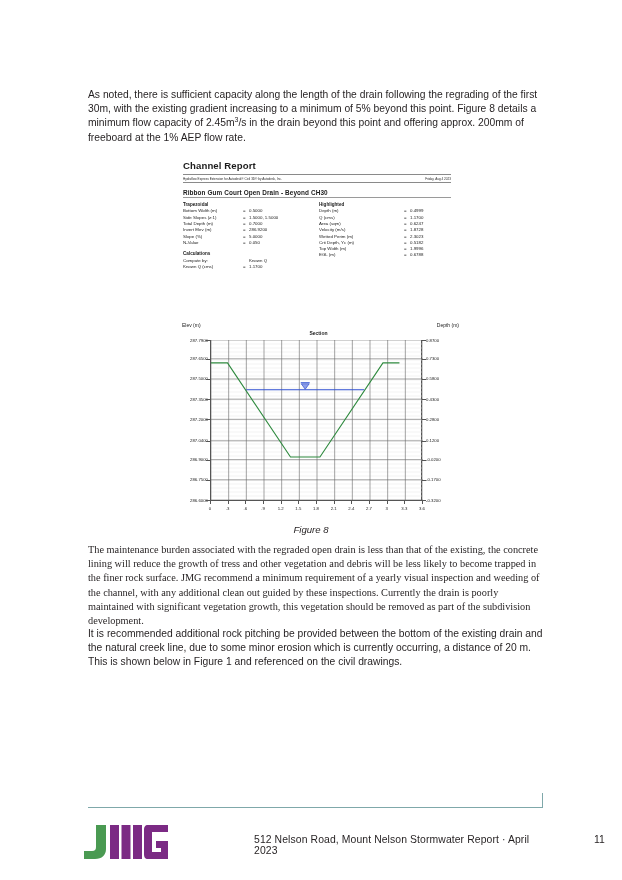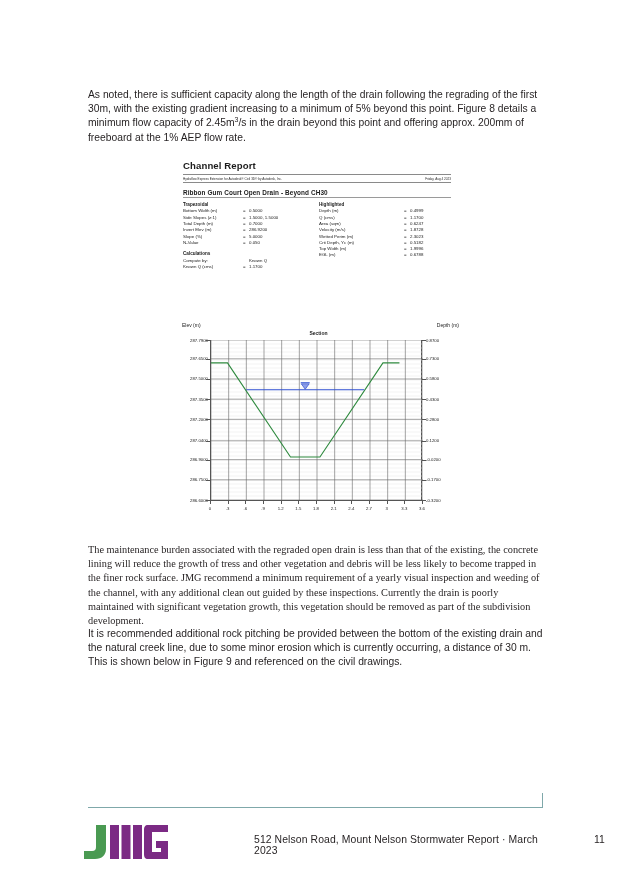--- a/index.html
+++ b/index.html
@@ -463,31 +463,32 @@
         <div class="xtick" style="left: 210.667px; top: 184px;">3</div>
         <div style="position: absolute; width: 0.8px; height: 4px; background: rgb(85, 85, 85); left: 210.667px; top: 178px;"></div>
         <div class="xtick" style="left: 228.333px; top: 184px;">3.3</div>
         <div style="position: absolute; width: 0.8px; height: 4px; background: rgb(85, 85, 85); left: 228.333px; top: 178px;"></div>
         <div class="xtick" style="left: 246px; top: 184px;">3.6</div>
         <div style="position: absolute; width: 0.8px; height: 4px; background: rgb(85, 85, 85); left: 246px; top: 178px;"></div>
         <div style="position: absolute; left: 34px; top: 178px; width: 212px; height: 1px; background: rgb(85, 85, 85);"></div>
       </div>
   </div>
 
+  <div class="figure-cap">Figure 8</div>
 
   <div class="body-text" id="para-maint">The maintenance burden associated with the regraded open drain is less than that of the existing, the concrete lining will reduce the growth of tress and other vegetation and debris will be less likely to become trapped in the finer rock surface. JMG recommend a minimum requirement of a yearly visual inspection and weeding of the channel, with any additional clean out guided by these inspections. Currently the drain is poorly maintained with significant vegetation growth, this vegetation should be removed as part of the subdivision development.</div>
 
-  <div class="body-text" id="para-rock">It is recommended additional rock pitching be provided between the bottom of the existing drain and the natural creek line, due to some minor erosion which is currently occurring, a distance of 30 m. This is shown below in Figure 9 and referenced on the civil drawings.</div>
+  <div class="body-text" id="para-rock">It is recommended additional rock pitching be provided between the bottom of the existing drain and the natural creek line, due to some minor erosion which is currently occurring, a distance of 20 m. This is shown below in Figure 1 and referenced on the civil drawings.</div>
 
   <div class="footer-rule"></div>
   <div class="footer">
     <svg class="logo" width="84" height="34" viewBox="0 0 84 34">
       <path id="logo-j" d="M0 0 H22 V24 C22 30 18 34 11 34 H0 V26 H8 C11 26 12 24.5 12 22 V0 Z" fill="#4a9a52"></path>
       <rect id="logo-bar1" x="26" y="0" width="9" height="34" fill="#7b2a84"></rect>
       <rect id="logo-bar2" x="37.5" y="0" width="9" height="34" fill="#7b2a84"></rect>
       <rect id="logo-bar3" x="49" y="0" width="9" height="34" fill="#7b2a84"></rect>
       <path id="logo-g" d="M84 0 H64 C61 0 60 2 60 5 V29 C60 32 61 34 64 34 H84 V16 H72 V23 H77 V27 H68 V7 H84 Z" fill="#7b2a84"></path>
     </svg>
-    <div class="footer-text">512 Nelson Road, Mount Nelson Stormwater Report · March 2023</div>
+    <div class="footer-text">512 Nelson Road, Mount Nelson Stormwater Report · April 2023</div>
     <div class="page-num">11</div>
   </div>
 
 </div>
 
 </body></html>

